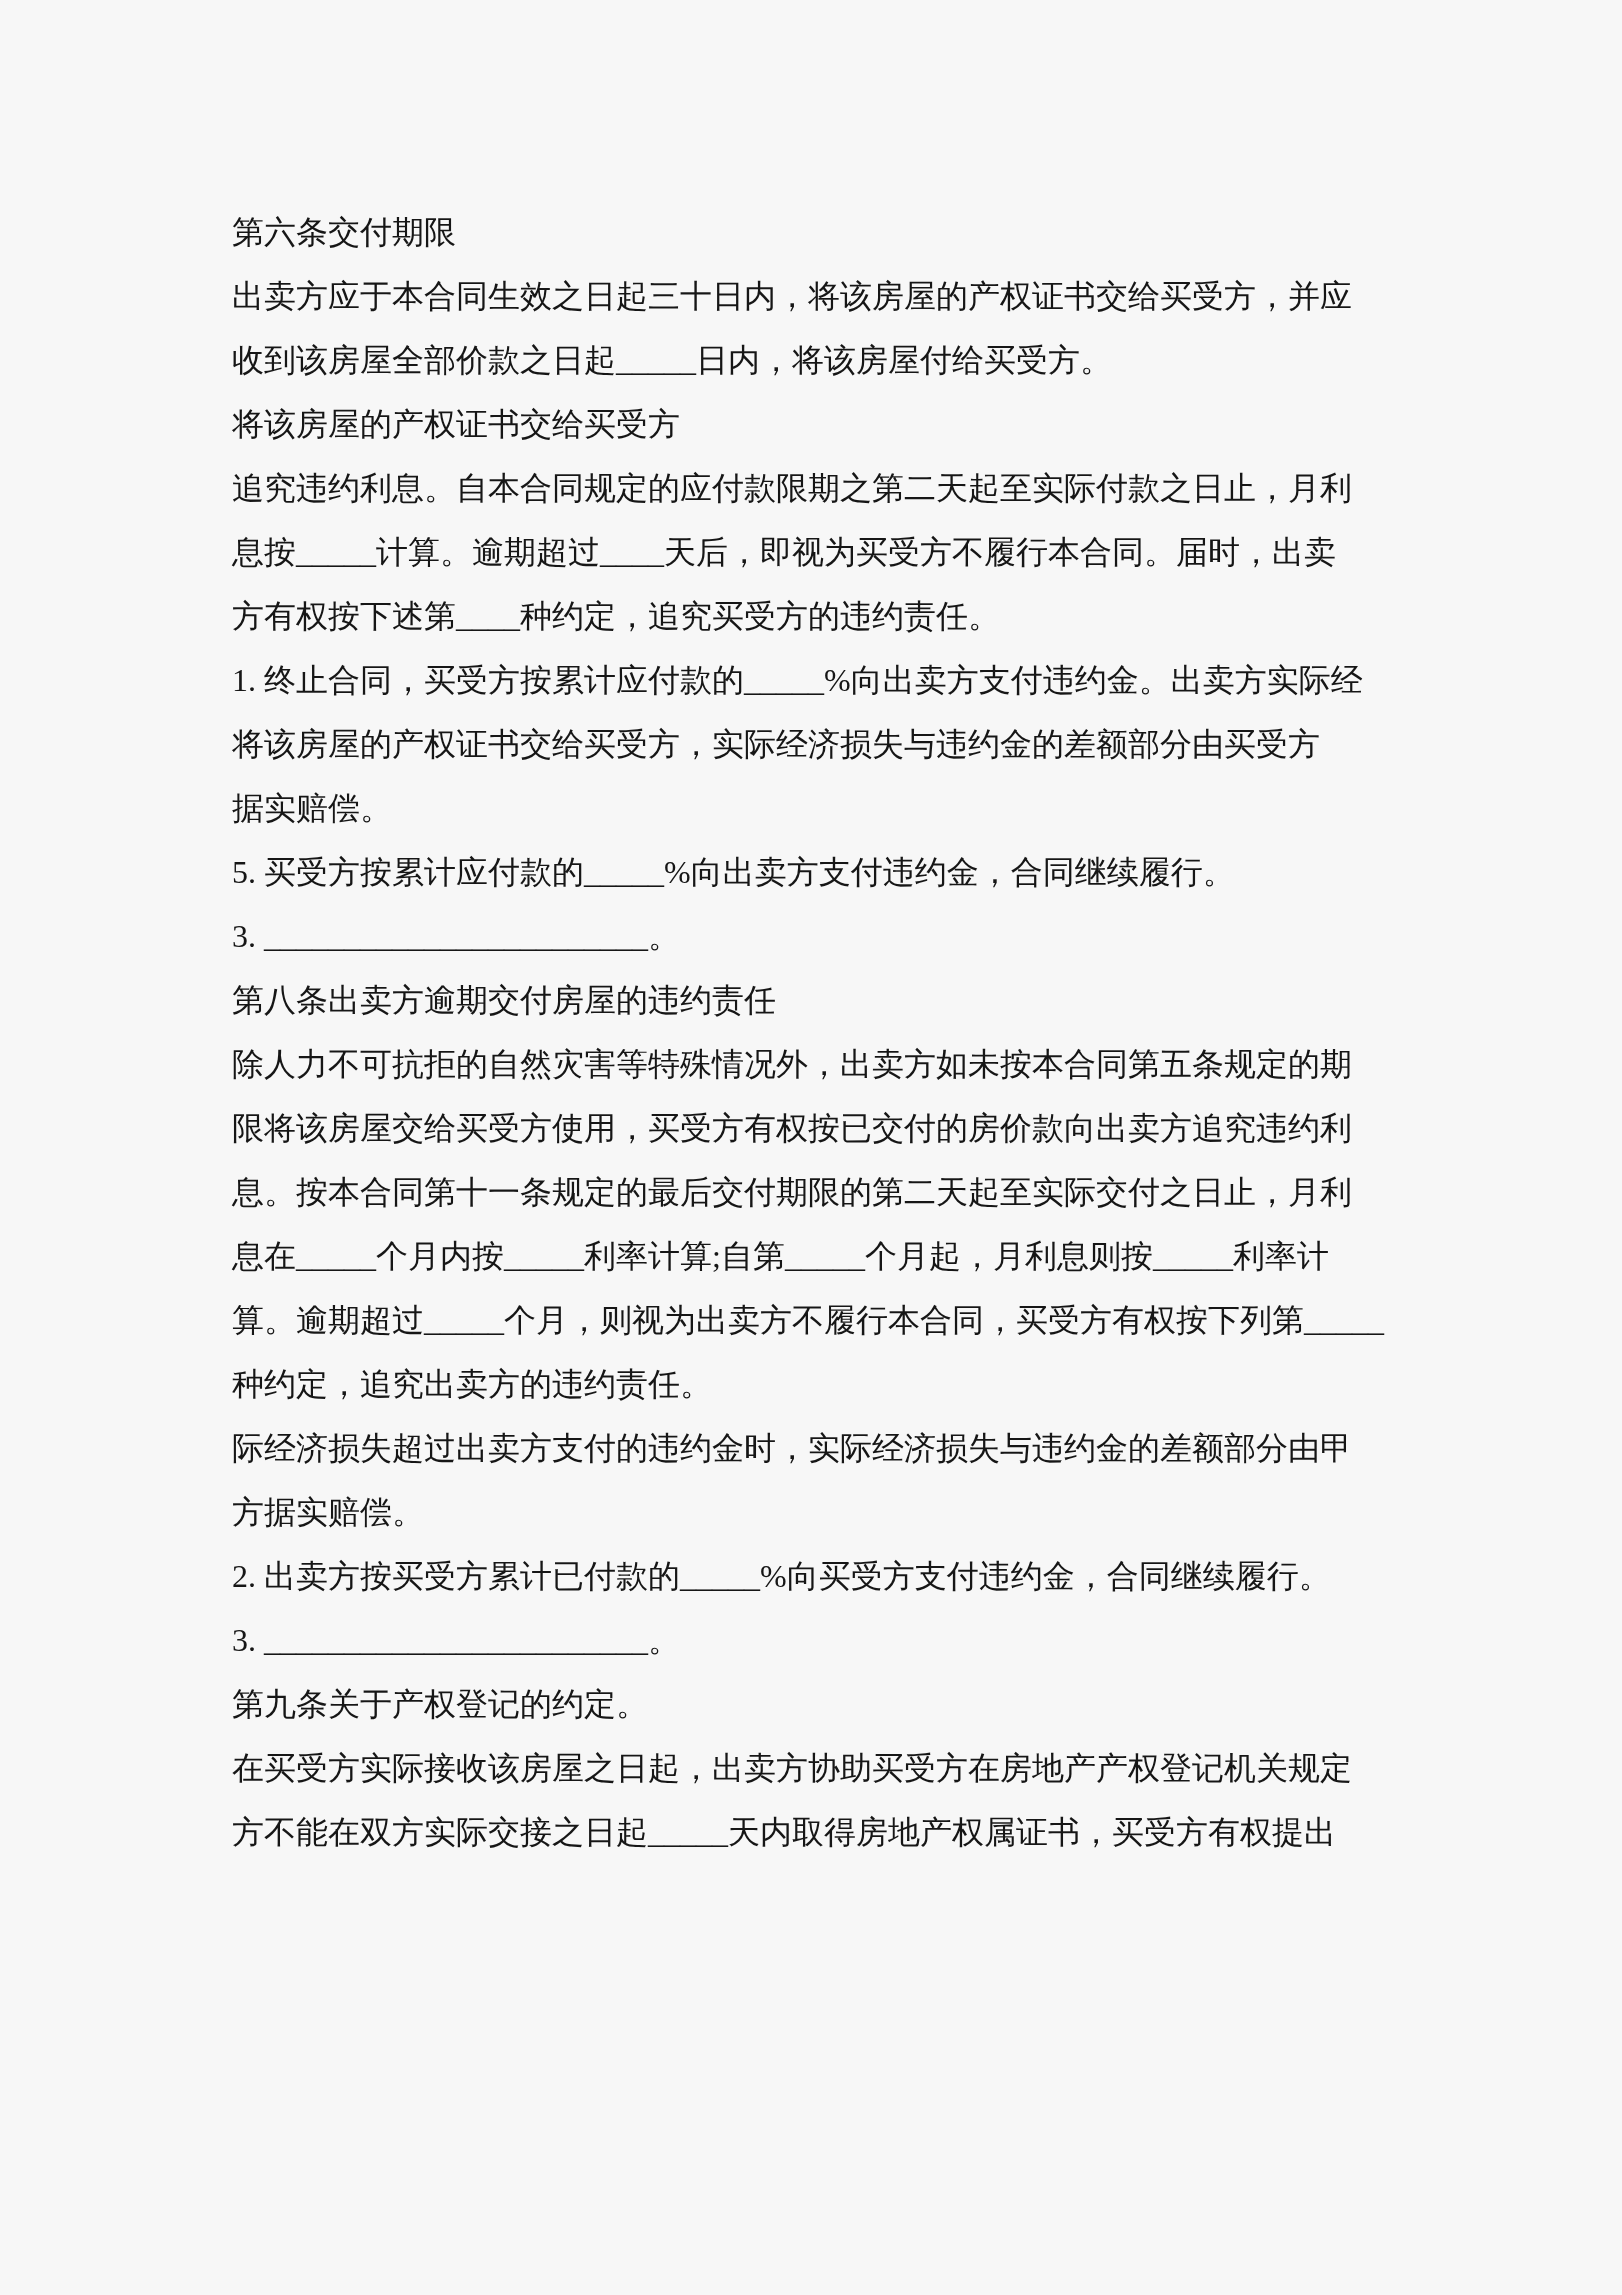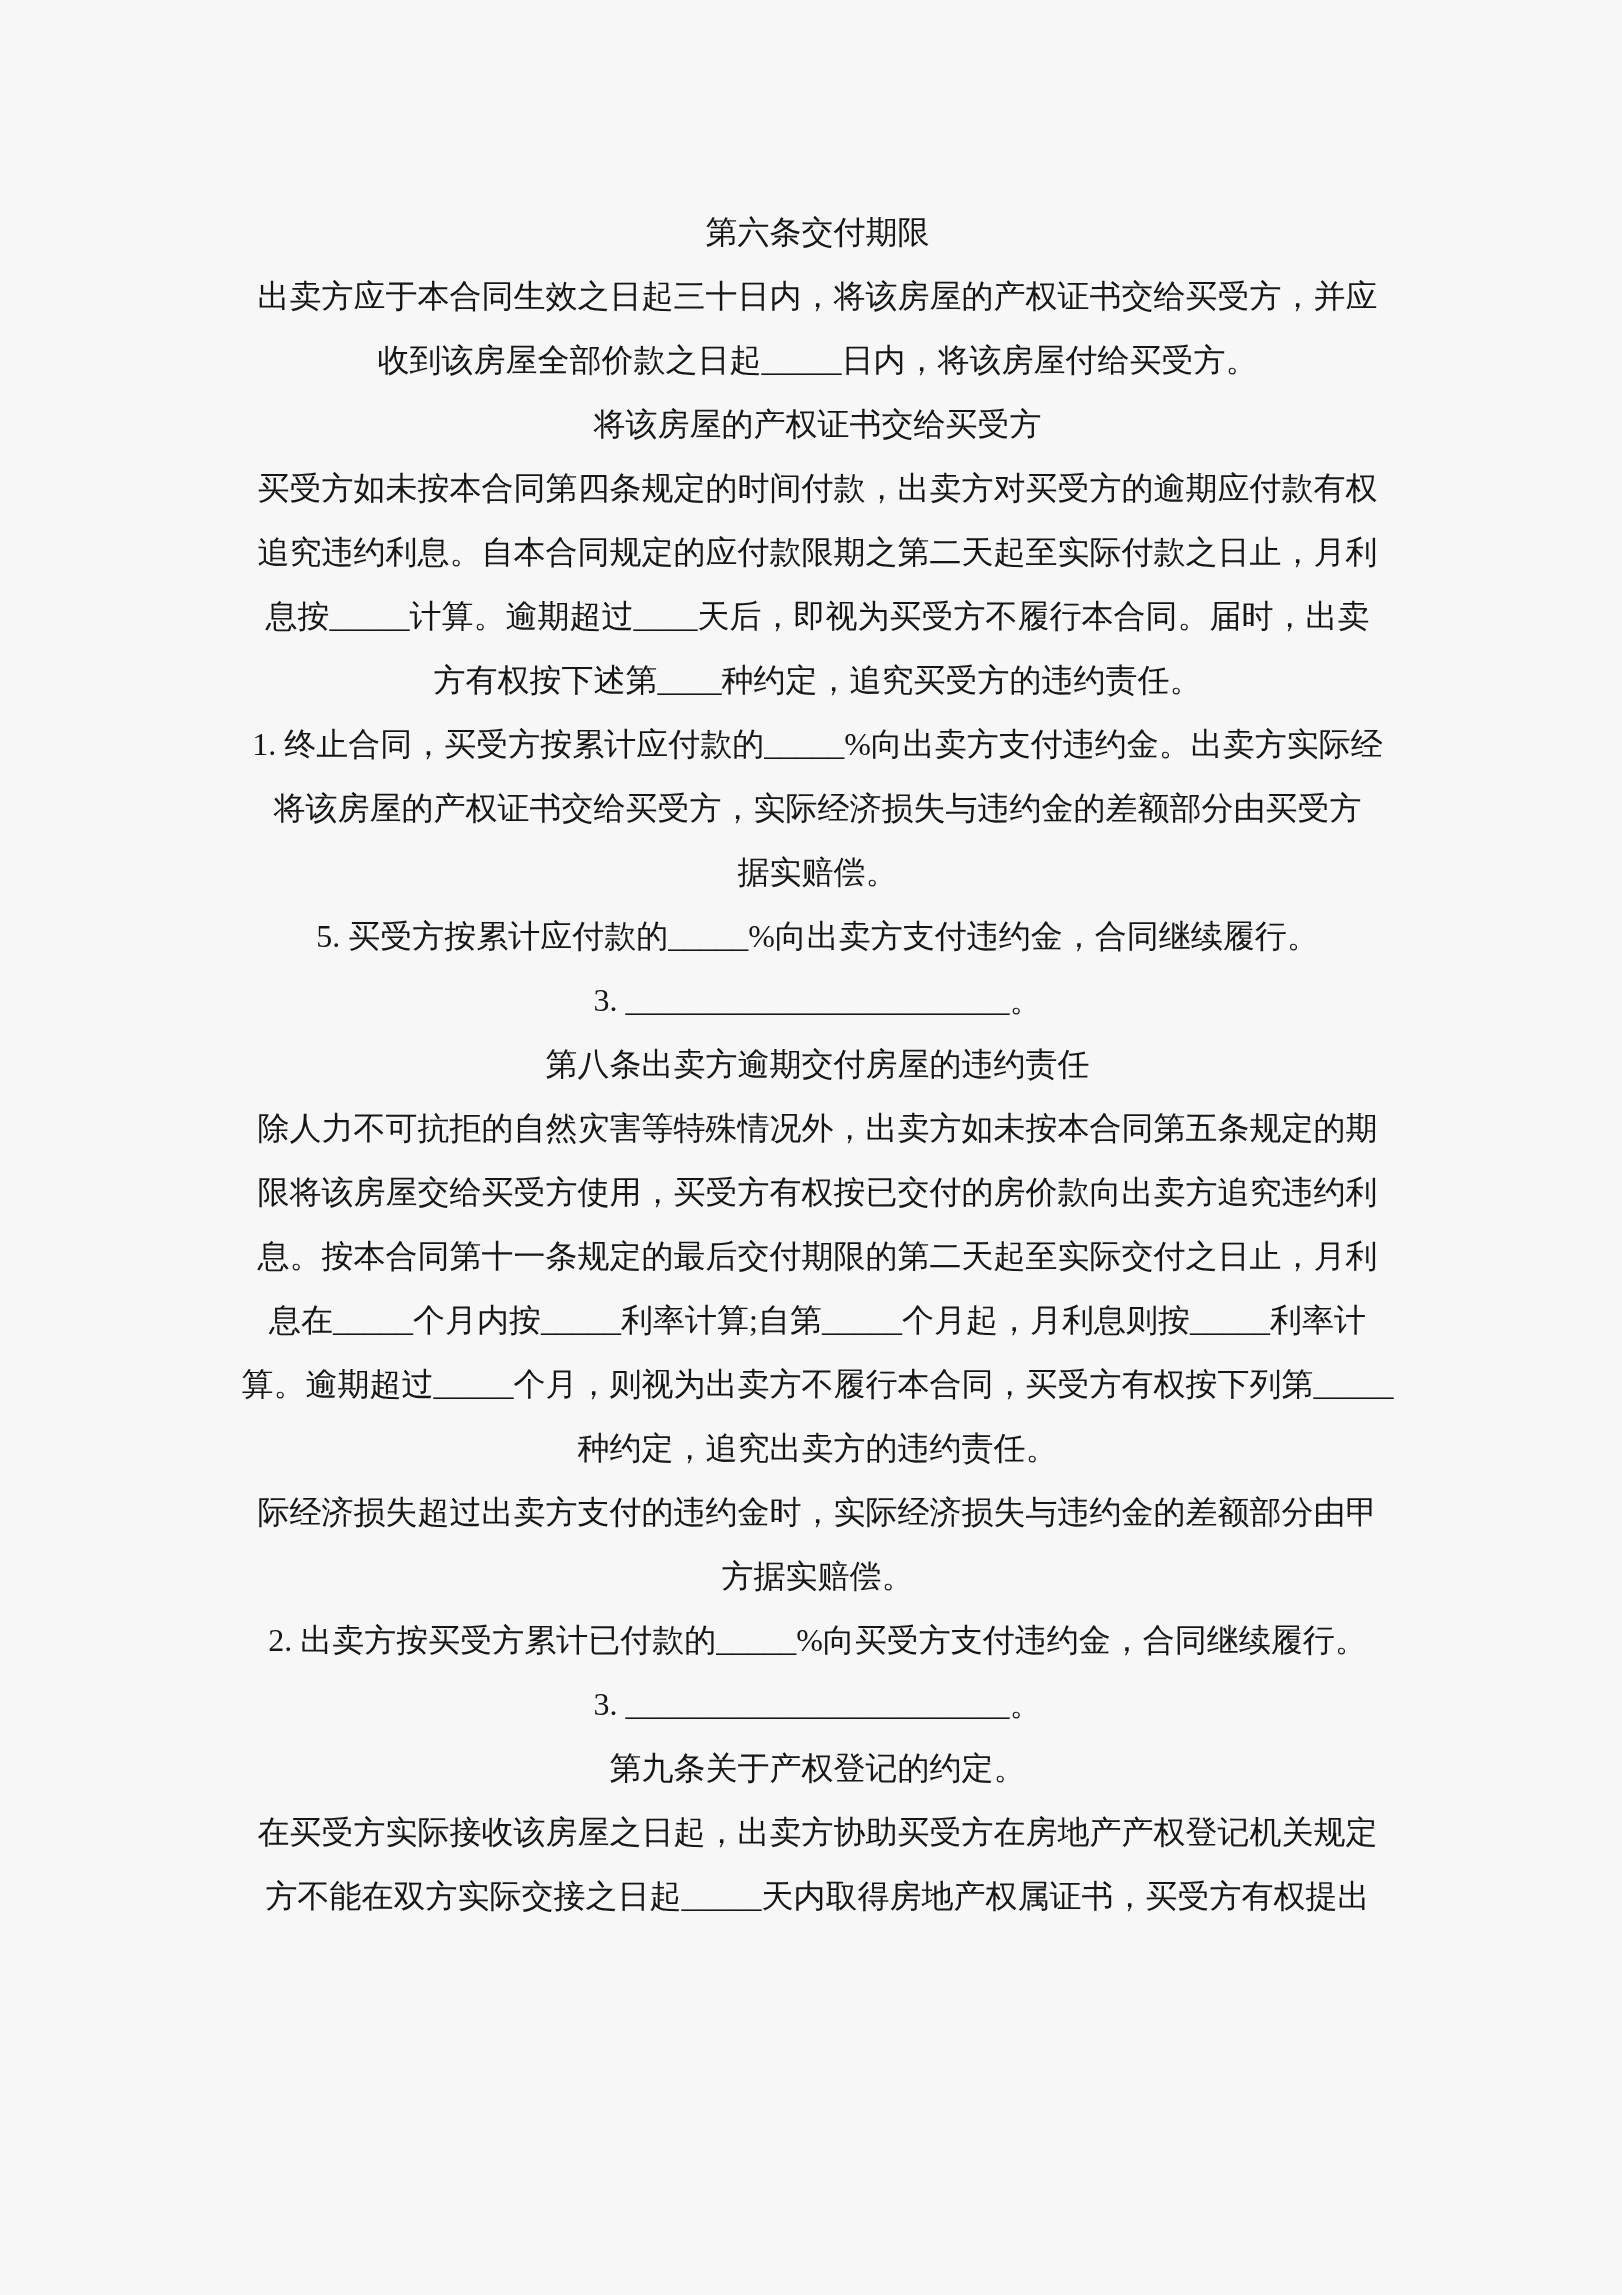--- a/index.html
+++ b/index.html
@@ -10,21 +10,20 @@
     background: #f7f7f7;
   }
   .page {
     position: relative;
     width: 1623px;
     height: 2295px;
     background: #f7f7f7;
     overflow: hidden;
     font-family: "Liberation Serif", "DejaVu Serif", serif;
     color: #161616;
-    text-align: center;
   }
   .content {
     position: absolute;
     left: 232px;
     top: 200px;
     width: 1171px;
     font-size: 32px;
     line-height: 64px;
     letter-spacing: 0px;
   }
@@ -35,21 +34,20 @@
 </style>
 </head>
 <body>
 
 <div class="page">
   <div class="content">
     <div class="line">第六条交付期限</div>
     <div class="line">出卖方应于本合同生效之日起三十日内，将该房屋的产权证书交给买受方，并应</div>
     <div class="line">收到该房屋全部价款之日起_____日内，将该房屋付给买受方。</div>
     <div class="line">将该房屋的产权证书交给买受方</div>
-    <div class="line">买受方如未按本合同第四条规定的时间付款，出卖方对买受方的逾期应付款有权</div>
     <div class="line">追究违约利息。自本合同规定的应付款限期之第二天起至实际付款之日止，月利</div>
     <div class="line">息按_____计算。逾期超过____天后，即视为买受方不履行本合同。届时，出卖</div>
     <div class="line">方有权按下述第____种约定，追究买受方的违约责任。</div>
     <div class="line">1. 终止合同，买受方按累计应付款的_____%向出卖方支付违约金。出卖方实际经</div>
     <div class="line">将该房屋的产权证书交给买受方，实际经济损失与违约金的差额部分由买受方</div>
     <div class="line">据实赔偿。</div>
     <div class="line">5. 买受方按累计应付款的_____%向出卖方支付违约金，合同继续履行。</div>
     <div class="line">3. ________________________。</div>
     <div class="line">第八条出卖方逾期交付房屋的违约责任</div>
     <div class="line">除人力不可抗拒的自然灾害等特殊情况外，出卖方如未按本合同第五条规定的期</div>

